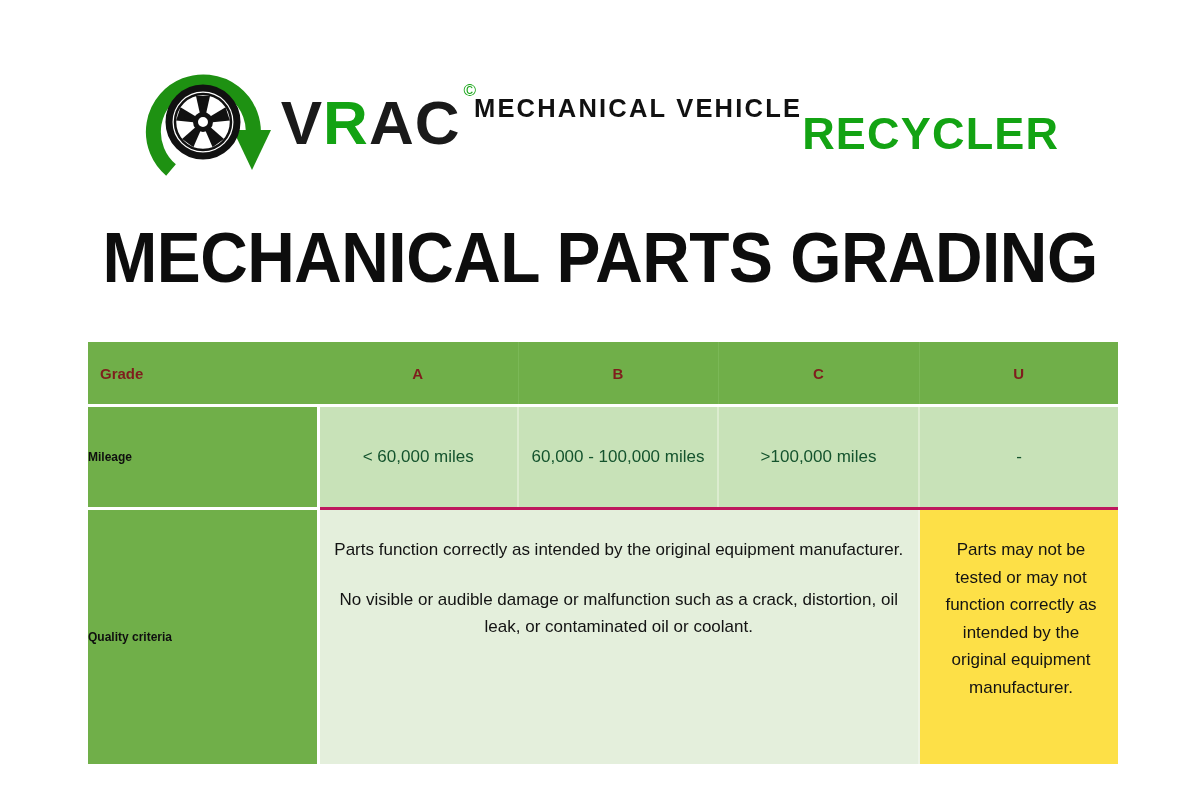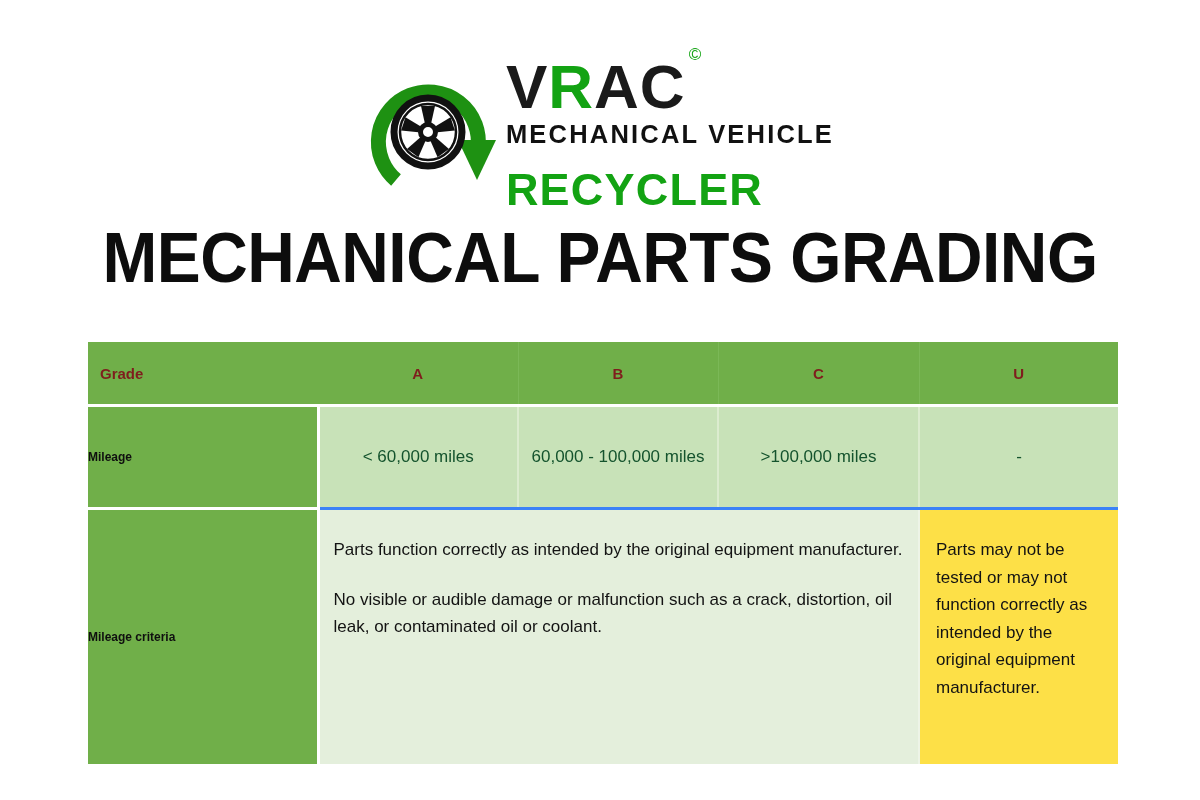--- a/index.html
+++ b/index.html
@@ -33,21 +33,21 @@
     gap: 8px;
   }
   .logo-mark {
     width: 132px;
     height: 140px;
     position: relative;
     flex: 0 0 auto;
   }
   .logo-words {
     display: flex;
-    flex-direction: column;
+    flex-direction: row;
     align-items: flex-start;
     line-height: 1;
     padding-top: 4px;
   }
   .logo-line1 {
     font-family: "Liberation Sans", sans-serif;
     font-weight: bold;
     font-size: 62px;
     letter-spacing: 1px;
     color: #1a1a1a;
@@ -164,23 +164,23 @@
   .mileage-row td.data.u-col { background: #C8E2B8; }
 
   
   .quality-row td.data {
     background: #E4EFDC;
     height: 218px;
     vertical-align: top;
     font-size: 17px;
     color: #131313;
     line-height: 1.62;
-    border-top: 3px solid #3b82f6;
+    border-top: 3px solid #be185d;
     padding: 26px 14px 10px 14px;
-    text-align: left;
+    text-align: center;
   }
   .quality-row td.data.span-abc {
     border-left: 3px solid #ffffff;
   }
   .quality-row td.data.u-col {
     background: #fde047;
     border-left: 2px solid #edf4e7;
     padding-left: 16px;
     padding-right: 12px;
   }
@@ -256,21 +256,21 @@
 
     <tr class="mileage-row">
       <td class="label-green">Mileage</td>
       <td class="data first">&lt; 60,000 miles</td>
       <td class="data">60,000 - 100,000 miles</td>
       <td class="data">&gt;100,000 miles</td>
       <td class="data u-col">-</td>
     </tr>
 
     <tr class="quality-row">
-      <td class="label-green tall">Mileage criteria</td>
+      <td class="label-green tall">Quality criteria</td>
       <td class="data span-abc" colspan="3">
         <p class="q-para">Parts function correctly as intended by the original equipment manufacturer.</p>
         <p class="q-para">No visible or audible damage or malfunction such as a crack, distortion, oil leak, or contaminated oil or coolant.</p>
       </td>
       <td class="data u-col">Parts may not be tested or may not function correctly as intended by the original equipment manufacturer.</td>
     </tr>
 
   </tbody>
 </table>
 

